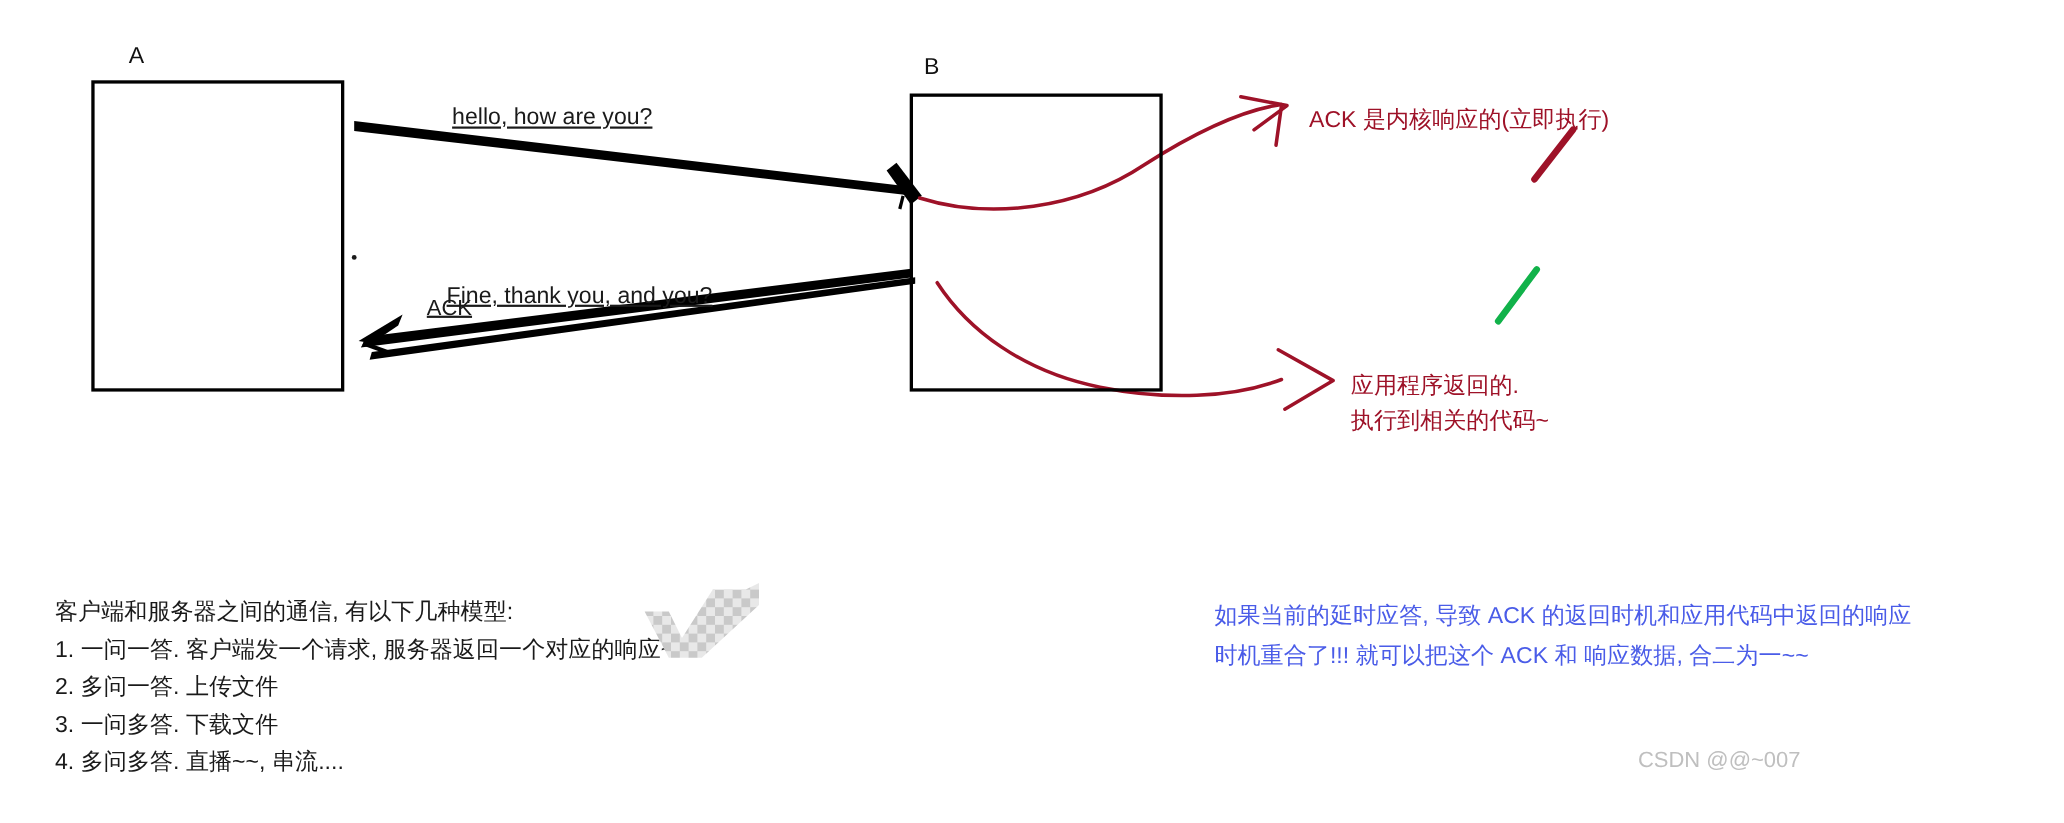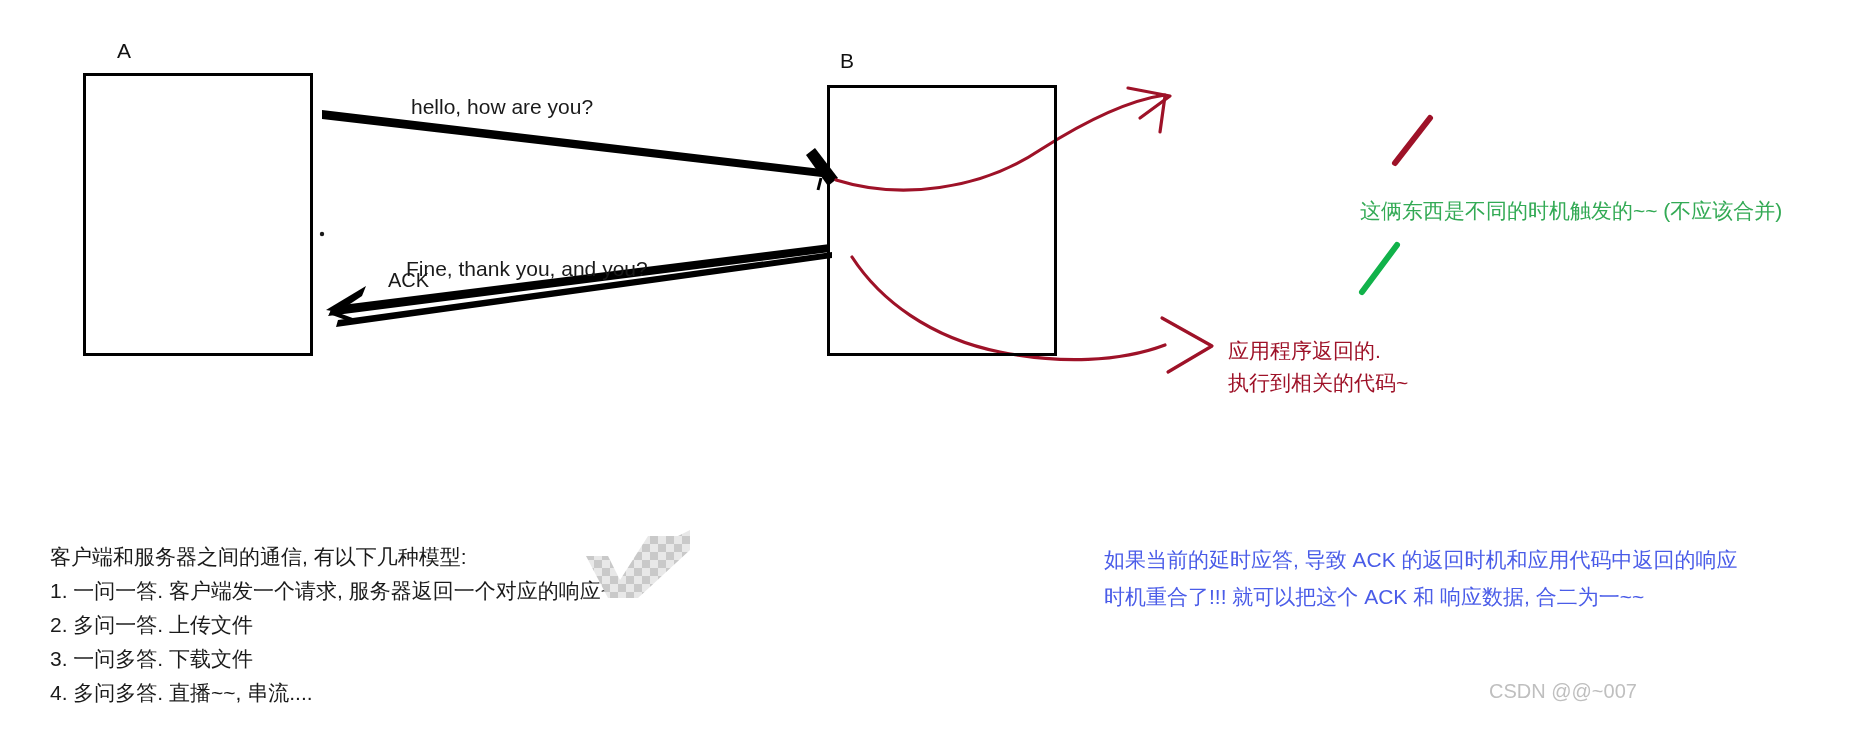--- a/index.html
+++ b/index.html
@@ -48,20 +48,21 @@
     color: #111111;
     font-family: "Liberation Sans", "DejaVu Sans", sans-serif;
   }
   #label-a { left: 117px; top: 40px; }
   #label-b { left: 840px; top: 50px; }
 
   
   .msg-label {
     font-size: 21px;
     color: #1a1a1a;
+    text-decoration: underline;
   }
   #msg-hello { left: 411px; top: 96px; }
   #msg-fine  { left: 406px; top: 258px; }
   #msg-ack   { left: 388px; top: 270px; font-size: 20px; }
 
   
   .red-note {
     color: #9e1228;
     font-size: 21px;
   }
@@ -150,24 +151,24 @@
   <div class="host-box" id="box-a"></div>
   <div class="host-box" id="box-b"></div>
 
   <div class="txt host-label" id="label-a">A</div>
   <div class="txt host-label" id="label-b">B</div>
 
   <div class="txt msg-label" id="msg-hello">hello, how are you?</div>
   <div class="txt msg-label" id="msg-fine">Fine, thank you, and you?</div>
   <div class="txt msg-label" id="msg-ack">ACK</div>
 
+  <div class="txt red-note" id="note-ack-kernel">ACK 是内核响应的(立即执行)</div>
   <div class="txt red-note" id="note-app-1">应用程序返回的.</div>
   <div class="txt red-note" id="note-app-2">执行到相关的代码~</div>
 
-  <div class="txt green-note" id="note-green">这俩东西是不同的时机触发的~~ (不应该合并)</div>
 
   <div class="txt blue-note" id="note-blue-2">如果当前的延时应答, 导致 ACK 的返回时机和应用代码中返回的响应</div>
   <div class="txt blue-note" id="note-blue-3">时机重合了!!! 就可以把这个 ACK 和 响应数据, 合二为一~~</div>
 
   <div class="txt model-line" id="model-head">客户端和服务器之间的通信, 有以下几种模型:</div>
   <div class="txt model-line" id="model-1">1. 一问一答. 客户端发一个请求, 服务器返回一个对应的响应~</div>
   <div class="txt model-line" id="model-2">2. 多问一答. 上传文件</div>
   <div class="txt model-line" id="model-3">3. 一问多答. 下载文件</div>
   <div class="txt model-line" id="model-4">4. 多问多答. 直播~~, 串流....</div>
 

